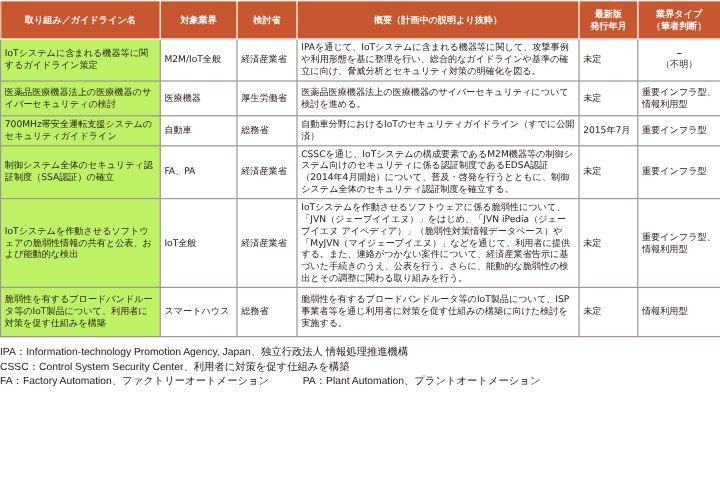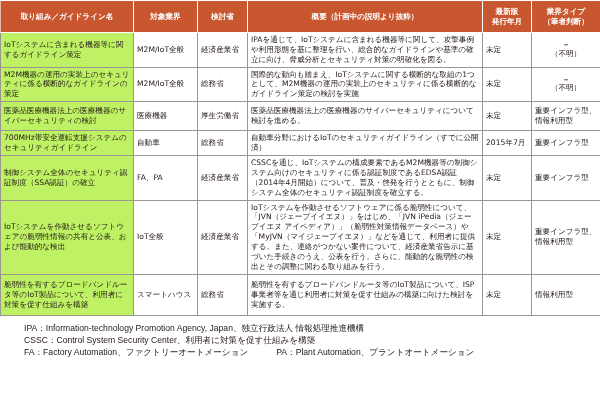--- a/index.html
+++ b/index.html
@@ -4,21 +4,21 @@
 <style>
   html, body { margin:0; padding:0; background:#ffffff; }
   body { width:600px; height:404px; overflow:hidden; font-family:"DejaVu Sans", sans-serif; color:#231815; }
   table.main { border-collapse:collapse; width:600px; table-layout:fixed; font-size:7.6px; line-height:1.3; }
   table.main th { background:#c8562f; color:#ffffff; font-weight:bold; text-align:center; border:1px solid #ffffff; border-left:1px solid #e8b9a5; height:31px; padding:0 2px; font-size:7.6px; }
   table.main td { border:1px solid #9b9690; padding:2px 3px; vertical-align:middle; }
   table.main td.name { background:#bef264; }
   table.main td.center { text-align:center; }
   .dash { display:block; font-weight:bold; line-height:1; }
   .notes { margin-top:6px; font-family:"Liberation Sans", sans-serif; font-size:8.6px; line-height:12px; color:#231815; }
-  .notes div { white-space:nowrap;padding-left:24px; }
+  .notes div { white-space:nowrap; }
   .gap { display:inline-block; width:28px; }
 </style>
 </head>
 <body>
 
 <table class="main">
   <colgroup>
     <col style="width:133px">
     <col style="width:64px">
     <col style="width:50px">
@@ -37,31 +37,20 @@
       <th style="white-space:pre-line">業界タイプ
 （筆者判断）</th>
     </tr>
   </thead>
   <tbody>
     <tr style="height:31px">
       <td class="name">IoTシステムに含まれる機器等に関するガイドライン策定</td>
       <td>M2M/IoT全般</td>
       <td>経済産業省</td>
       <td>IPAを通じて、IoTシステムに含まれる機器等に関して、攻撃事例や利用形態を基に整理を行い、総合的なガイドラインや基準の確立に向け、脅威分析とセキュリティ対策の明確化を図る。</td>
-      <td>未定</td>
-      <td class="center">
-        <span class="dash">－</span>
-        <span>（不明）</span>
-      </td>
-    </tr>
-    <tr style="height:34px">
-      <td class="name">M2M機器の運用の実装上のセキュリティに係る横断的なガイドラインの策定</td>
-      <td>M2M/IoT全般</td>
-      <td>総務省</td>
-      <td>国際的な動向も踏まえ、IoTシステムに関する横断的な取組の1つとして、M2M機器の運用の実装上のセキュリティに係る横断的なガイドライン策定の検討を実施</td>
       <td>未定</td>
       <td class="center">
         <span class="dash">－</span>
         <span>（不明）</span>
       </td>
     </tr>
     <tr style="height:29px">
       <td class="name">医薬品医療機器法上の医療機器のサイバーセキュリティの検討</td>
       <td>医療機器</td>
       <td>厚生労働省</td>

